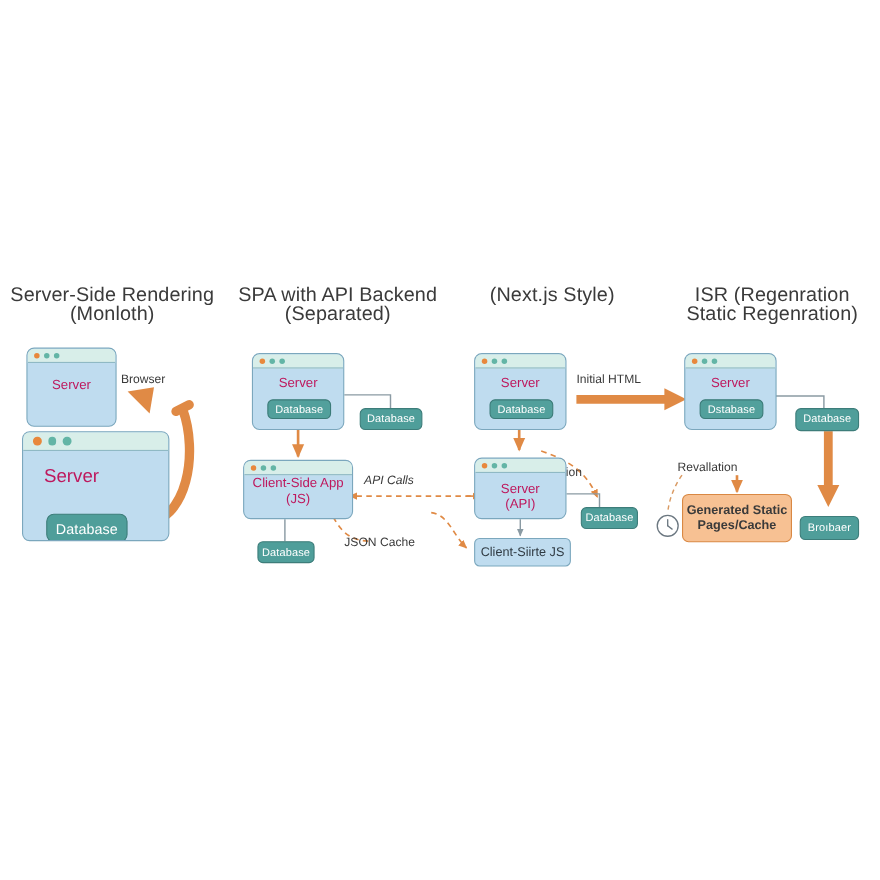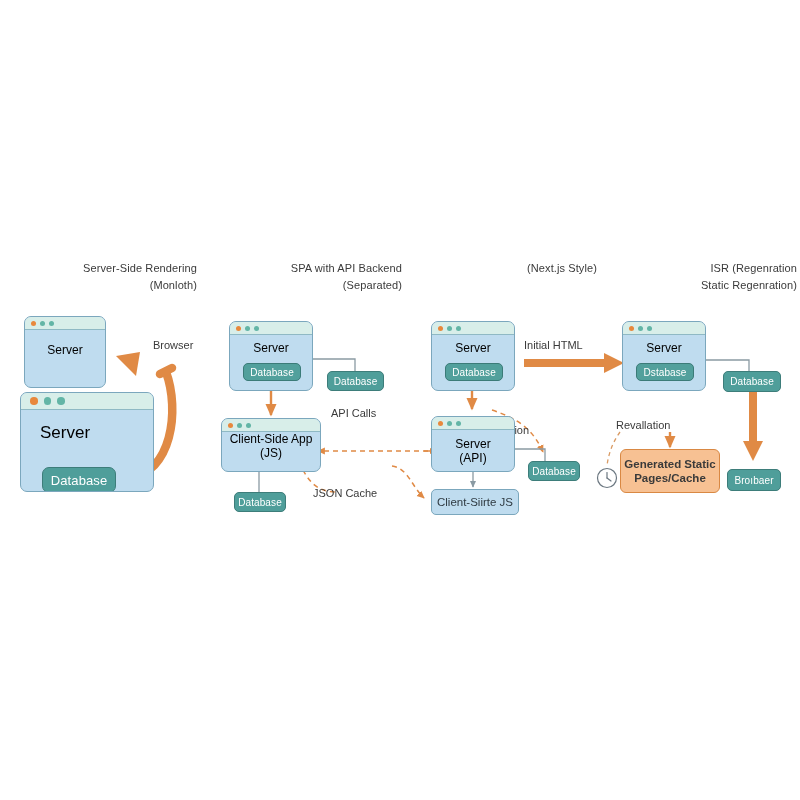--- a/index.html
+++ b/index.html
@@ -24,22 +24,22 @@
     left: 0;
     top: 0;
     width: 800px;
     height: 800px;
     pointer-events: none;
   }
 
   
   .col-title {
     position: absolute;
-    text-align: right;
-    font-size: 11px;
+    text-align: center;
+    font-size: 18px;
     line-height: 17px;
     color: #3a3a3a;
     letter-spacing: .1px;
   }
   .col-title .l1 { display: block; }
   .col-title .l2 { display: block; }
 
   
   .win {
     position: absolute;
@@ -74,21 +74,21 @@
     position: relative;
     height: calc(100% - 13px);
     display: flex;
     flex-direction: column;
     align-items: center;
     box-sizing: border-box;
   }
   .win.big .win-body { height: calc(100% - 17px); }
   .win-label {
     font-size: 12px;
-    color: #000000;
+    color: #be185d;
     text-align: center;
     line-height: 14px;
     white-space: pre-line;
   }
   .win.big .win-label { font-size: 17px; line-height: 20px; }
 
   
   .db {
     box-sizing: border-box;
     background: #4f9e9a;
@@ -270,21 +270,21 @@
     <div class="win-bar">
       <span class="dot d1"></span>
       <span class="dot d2"></span>
       <span class="dot d3"></span>
     </div>
     <div class="win-body" style="padding-top:13px;">
       <div class="win-label">Server</div>
     </div>
   </div>
 
-  <div class="edge-label" style="left:110px; top:339px;margin-left:43px;">Browser</div>
+  <div class="edge-label" style="left:110px; top:339px;">Browser</div>
 
   <div class="win big" style="left:20px; top:392px; width:134px; height:100px;">
     <div class="win-bar">
       <span class="dot d1"></span>
       <span class="dot d2"></span>
       <span class="dot d3"></span>
     </div>
     <div class="win-body" style="padding-top:13px;">
       <div class="win-label" style="align-self:flex-start; margin-left:19px;">Server</div>
       <div class="db big" style="position:absolute; left:21px; top:57px; width:74px; height:26px;">Database</div>
@@ -312,21 +312,21 @@
       <span class="dot d3"></span>
     </div>
     <div class="win-body" style="">
       <div class="win-label">Client-Side App
 (JS)</div>
     </div>
   </div>
 
   <div class="db standalone" style="left:234px; top:492px; width:52px; height:20px;">Database</div>
 
-  <div class="edge-label" style="left:331px; top:407px;">API Calls</div>
+  <div class="edge-label" style="left:331px; top:431px;font-style:italic;">API Calls</div>
   <div class="edge-label" style="left:313px; top:487px;">JSON Cache</div>
 
   <div class="win" style="left:431px; top:321px; width:84px; height:70px;">
     <div class="win-bar">
       <span class="dot d1"></span>
       <span class="dot d2"></span>
       <span class="dot d3"></span>
     </div>
     <div class="win-body" style="padding-top:6px;">
       <div class="win-label">Server</div>

